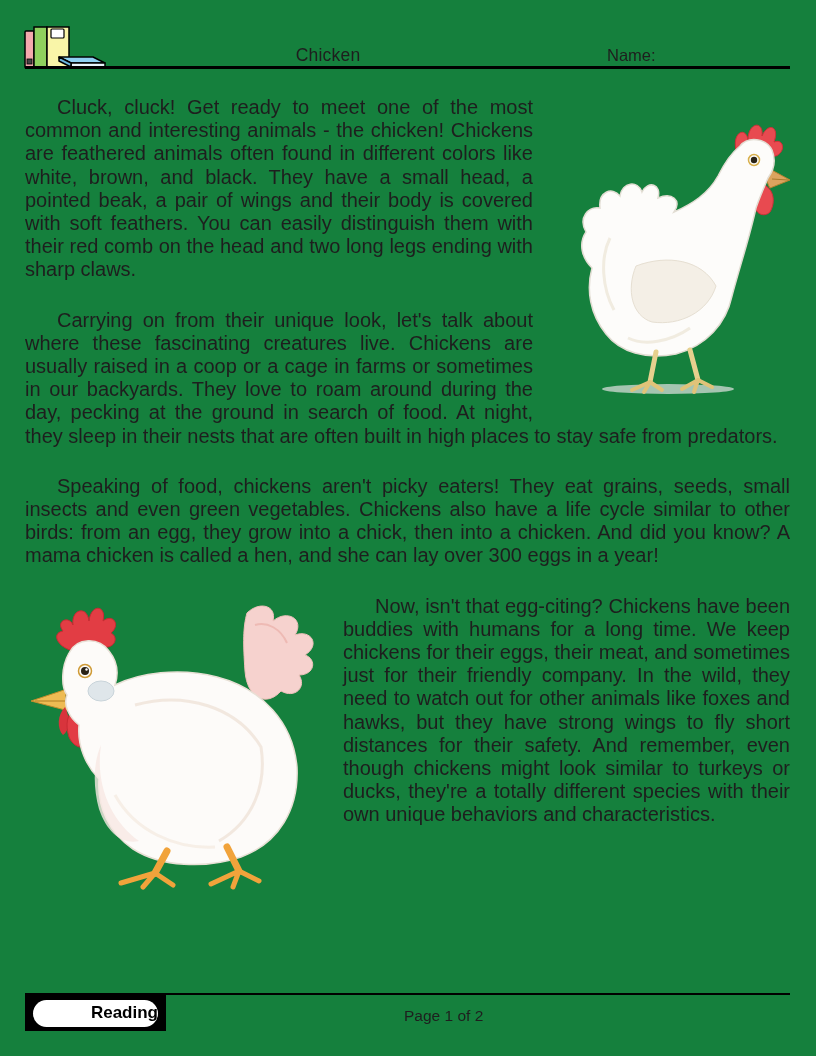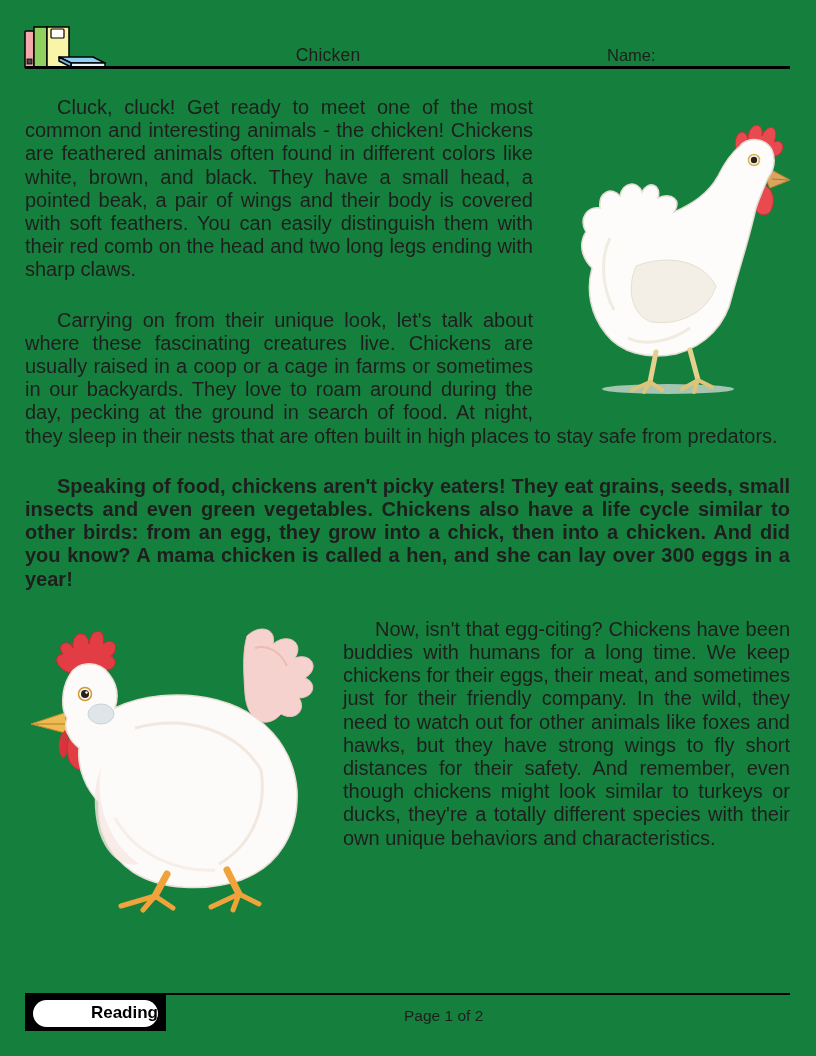--- a/index.html
+++ b/index.html
@@ -15,21 +15,21 @@
     text-align:center; font-size:17.5px; letter-spacing:0.2px;
   }
   .name-label { position:absolute; top:46px; left:563px; font-size:16.5px;margin-left:44px; }
   .header-rule { position:absolute; left:25px; top:66px; width:765px; height:3px; background:#000; }
   
   .content { position:absolute; left:25px; top:96px; width:765px; }
   .content p {
     margin:0 0 27px 0; font-size:20px; line-height:23.2px;
     text-align:justify; text-indent:32px;
   }
-  .content p.full { clear:both;font-weight:bold; }
+  .content p.full { clear:both; }
   .img-right { float:right; width:250px; height:300px; margin:2px 0 8px 7px; }
   .img-left  { float:left;  width:310px; height:296px; margin:0 18px 0 -10px; }
   .img-right svg, .img-left svg, .logo svg { display:block; width:100%; height:100%; }
   
   .footer-rule { position:absolute; left:25px; top:993px; width:765px; height:2px; background:#000; }
   .badge-box {
     position:absolute; left:25px; top:995px; width:141px; height:36px;
     background:#000; display:flex; align-items:center; justify-content:center;
   }
   .badge-pill {

